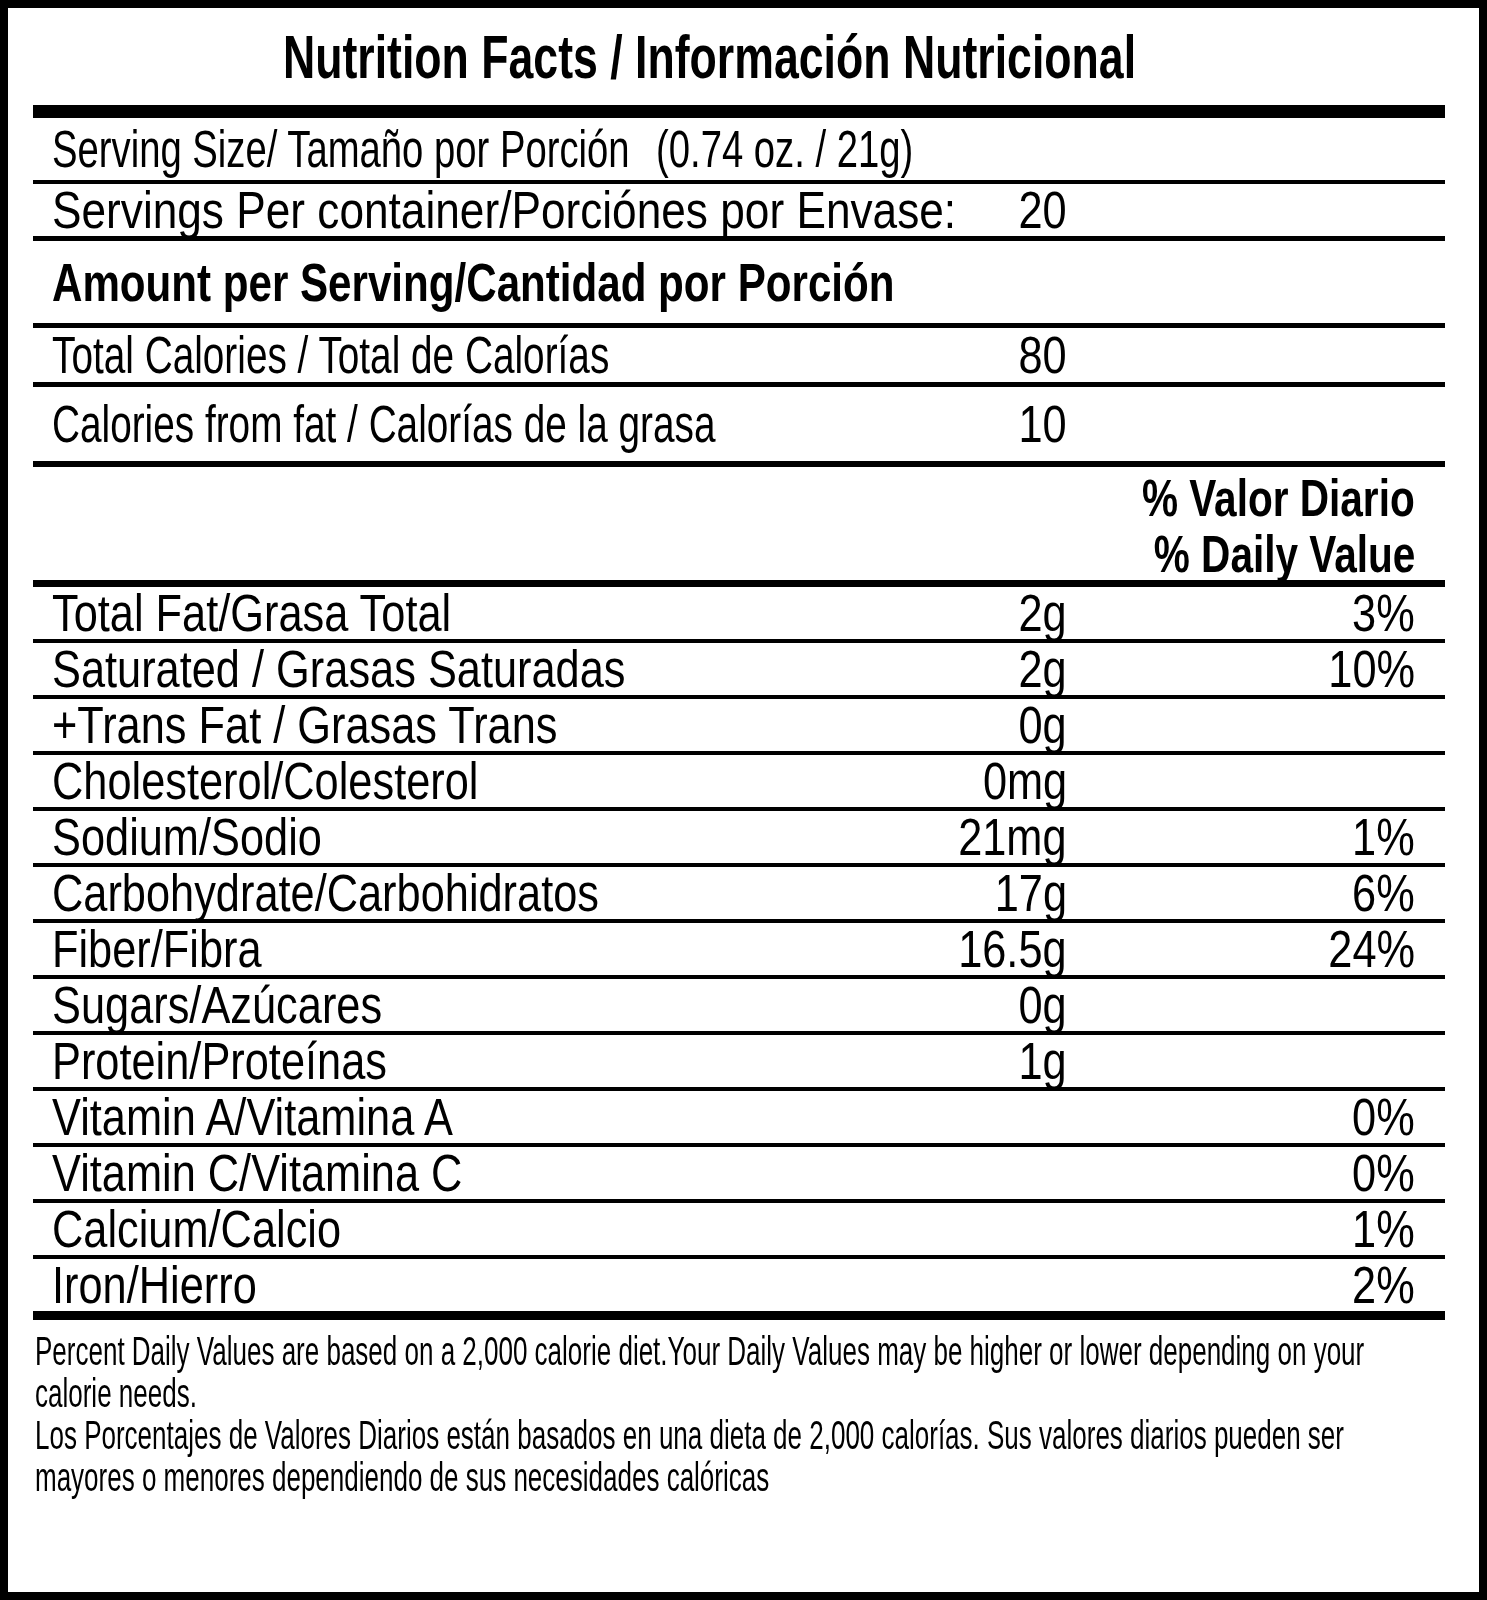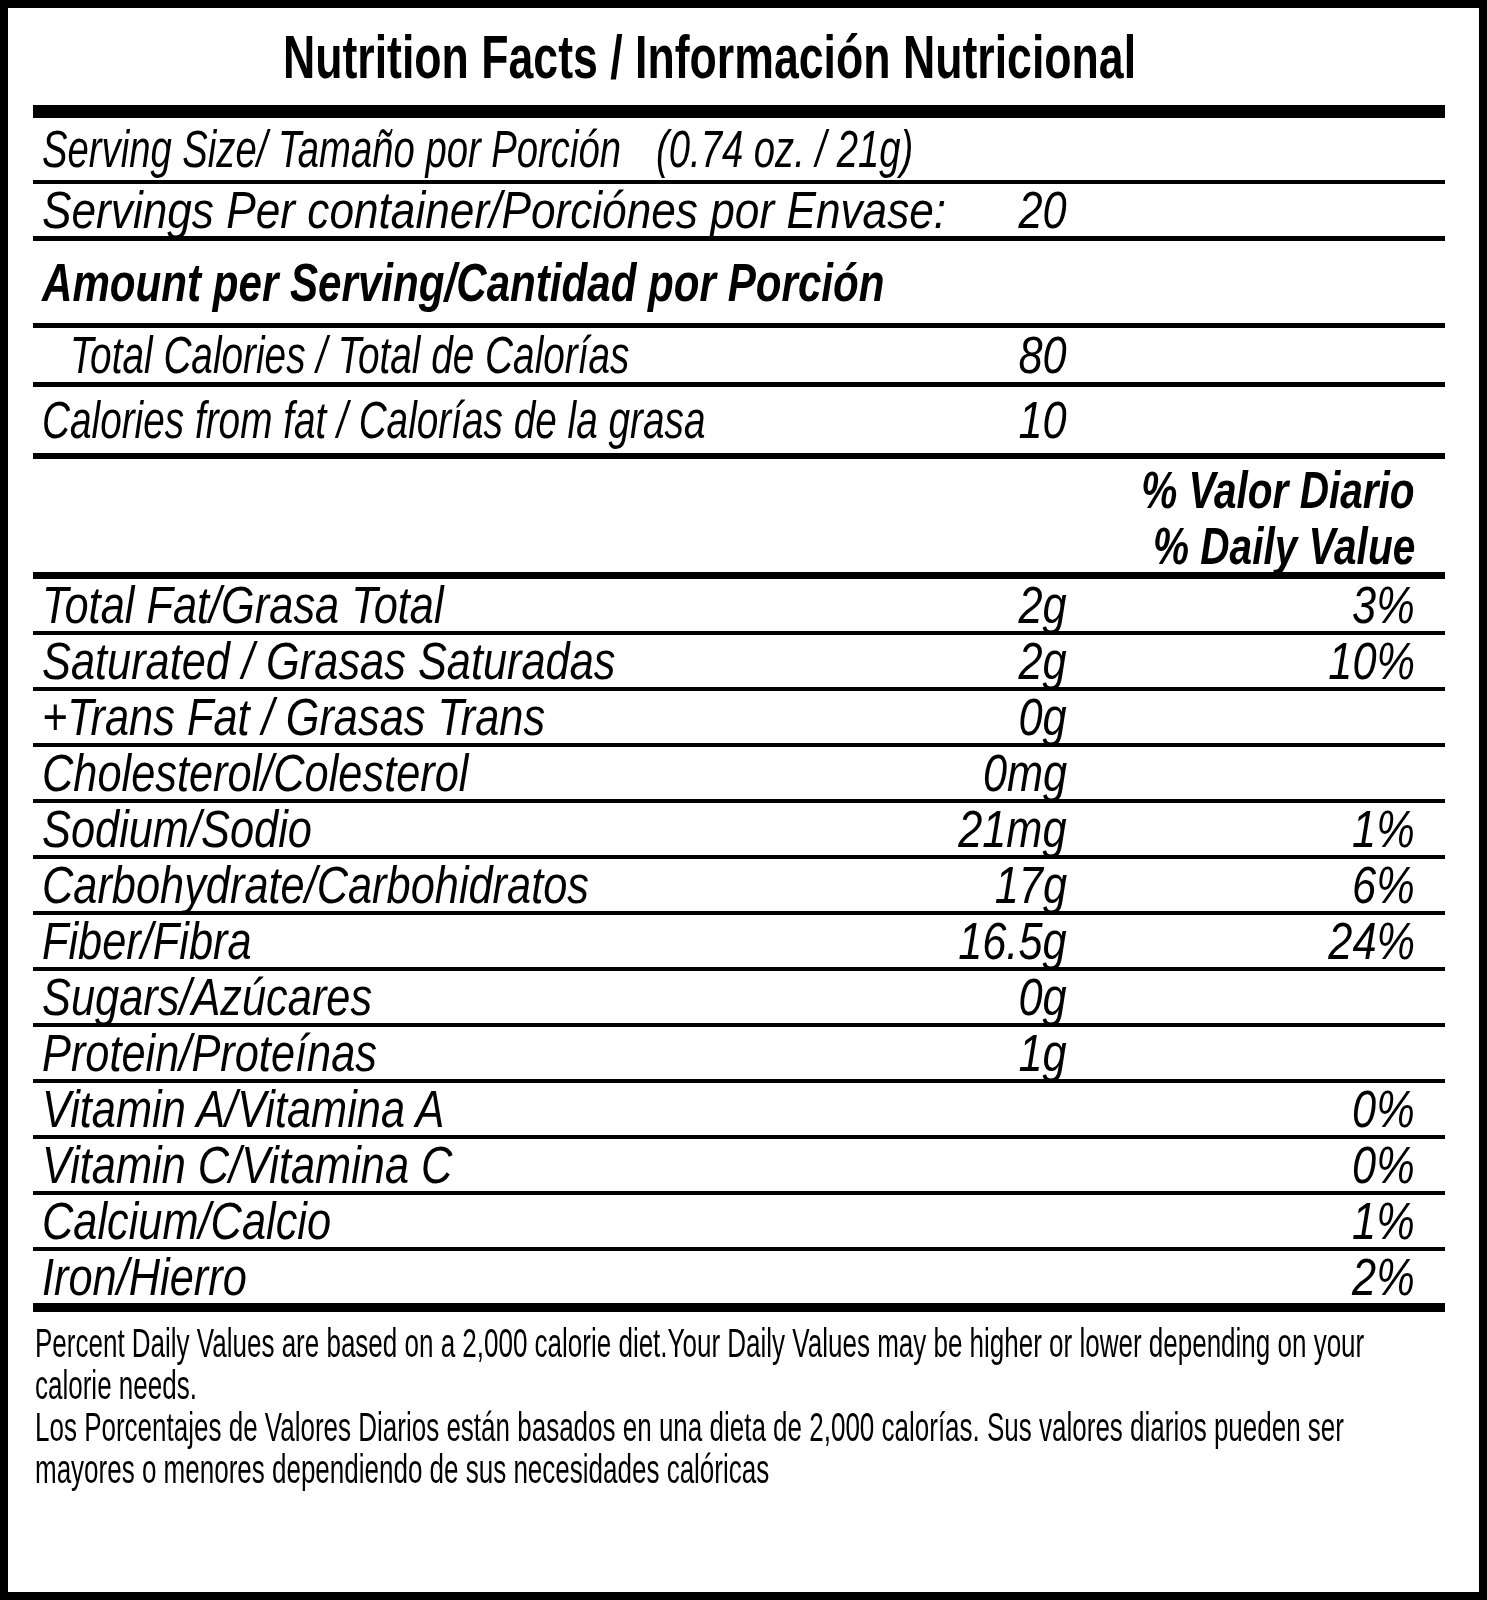--- a/index.html
+++ b/index.html
@@ -15,23 +15,23 @@
   .title-block{ height:97px; display:flex; align-items:center; justify-content:center;margin-left:7px; }
   .title{
     font-size:62px; font-weight:bold; white-space:nowrap; display:block;
     transform:translateX(-38px) scaleX(.72);
   }
   .bar,.hr4,.hr5,.hr6,.hr7,.hr9{ background:#000; margin:0 34px 0 25px; }
   .bar{ height:13px; }
   .hr4{ height:4px; } .hr5{ height:5px; } .hr6{ height:6px; }
   .hr7{ height:7px; } .hr9{ height:9px; }
 
-  .row{ position:relative; display:flex; align-items:center; padding-left:34px;font-style:italic; }
-  .h54{ height:54px;margin-left:28px; } .h60{ height:52px; } .h61{ height:61px; }
-  .h62{ height:62px; } .h64{ height:82px; } .h66{ height:66px;text-align:center; }
+  .row{ position:relative; display:flex; align-items:center; padding-left:44px; }
+  .h54{ height:54px; } .h60{ height:52px; } .h61{ height:61px; }
+  .h62{ height:62px; } .h64{ height:82px; } .h66{ height:74px;text-align:center; }
 
   .t  { font-size:51px; white-space:nowrap; display:inline-block; transform-origin:0 50%; }
   .t52{ font-size:52px; white-space:nowrap; display:inline-block; transform-origin:0 50%; }
   .t54{ font-size:54px; white-space:nowrap; display:inline-block; transform-origin:0 50%; }
   .bold{ font-weight:bold; } .cx75{ transform:scaleX(.75); }
   .cx76{ transform:scaleX(.76); } .cx78{ transform:scaleX(.78); }
   .cx85{ transform:scaleX(.85); }
 
   .serving-amount{ position:absolute; left:648px; }
   .val{

